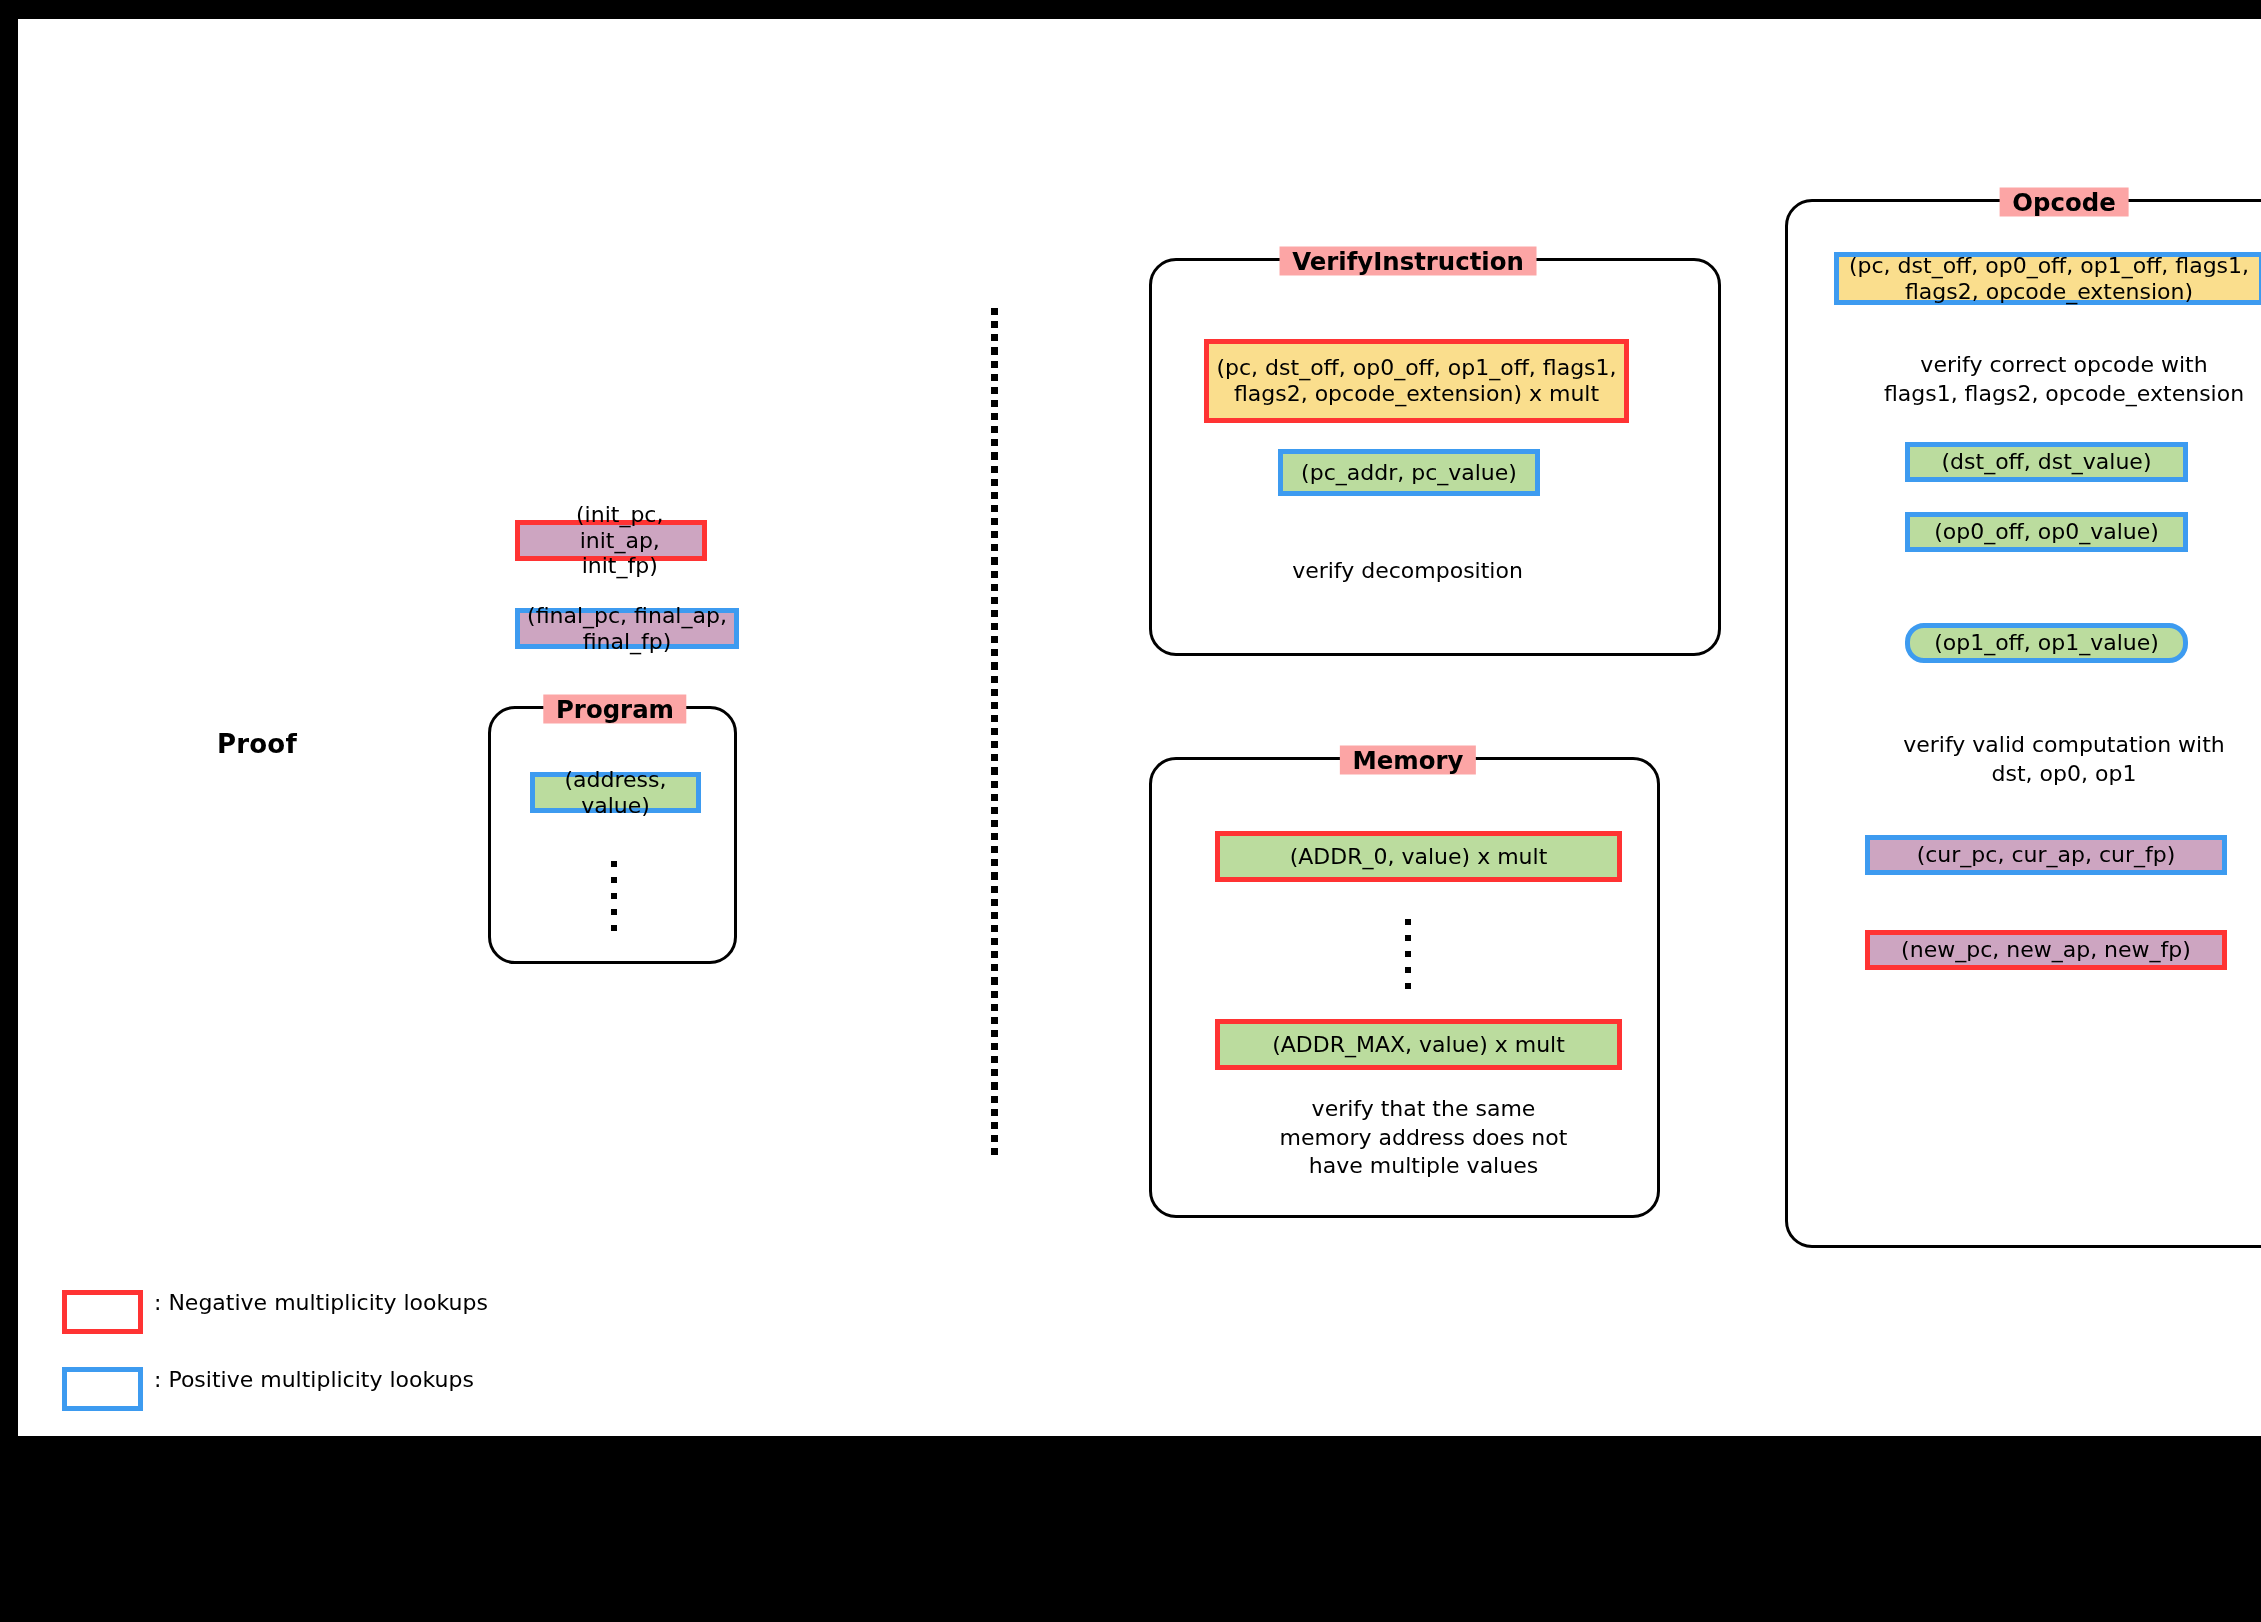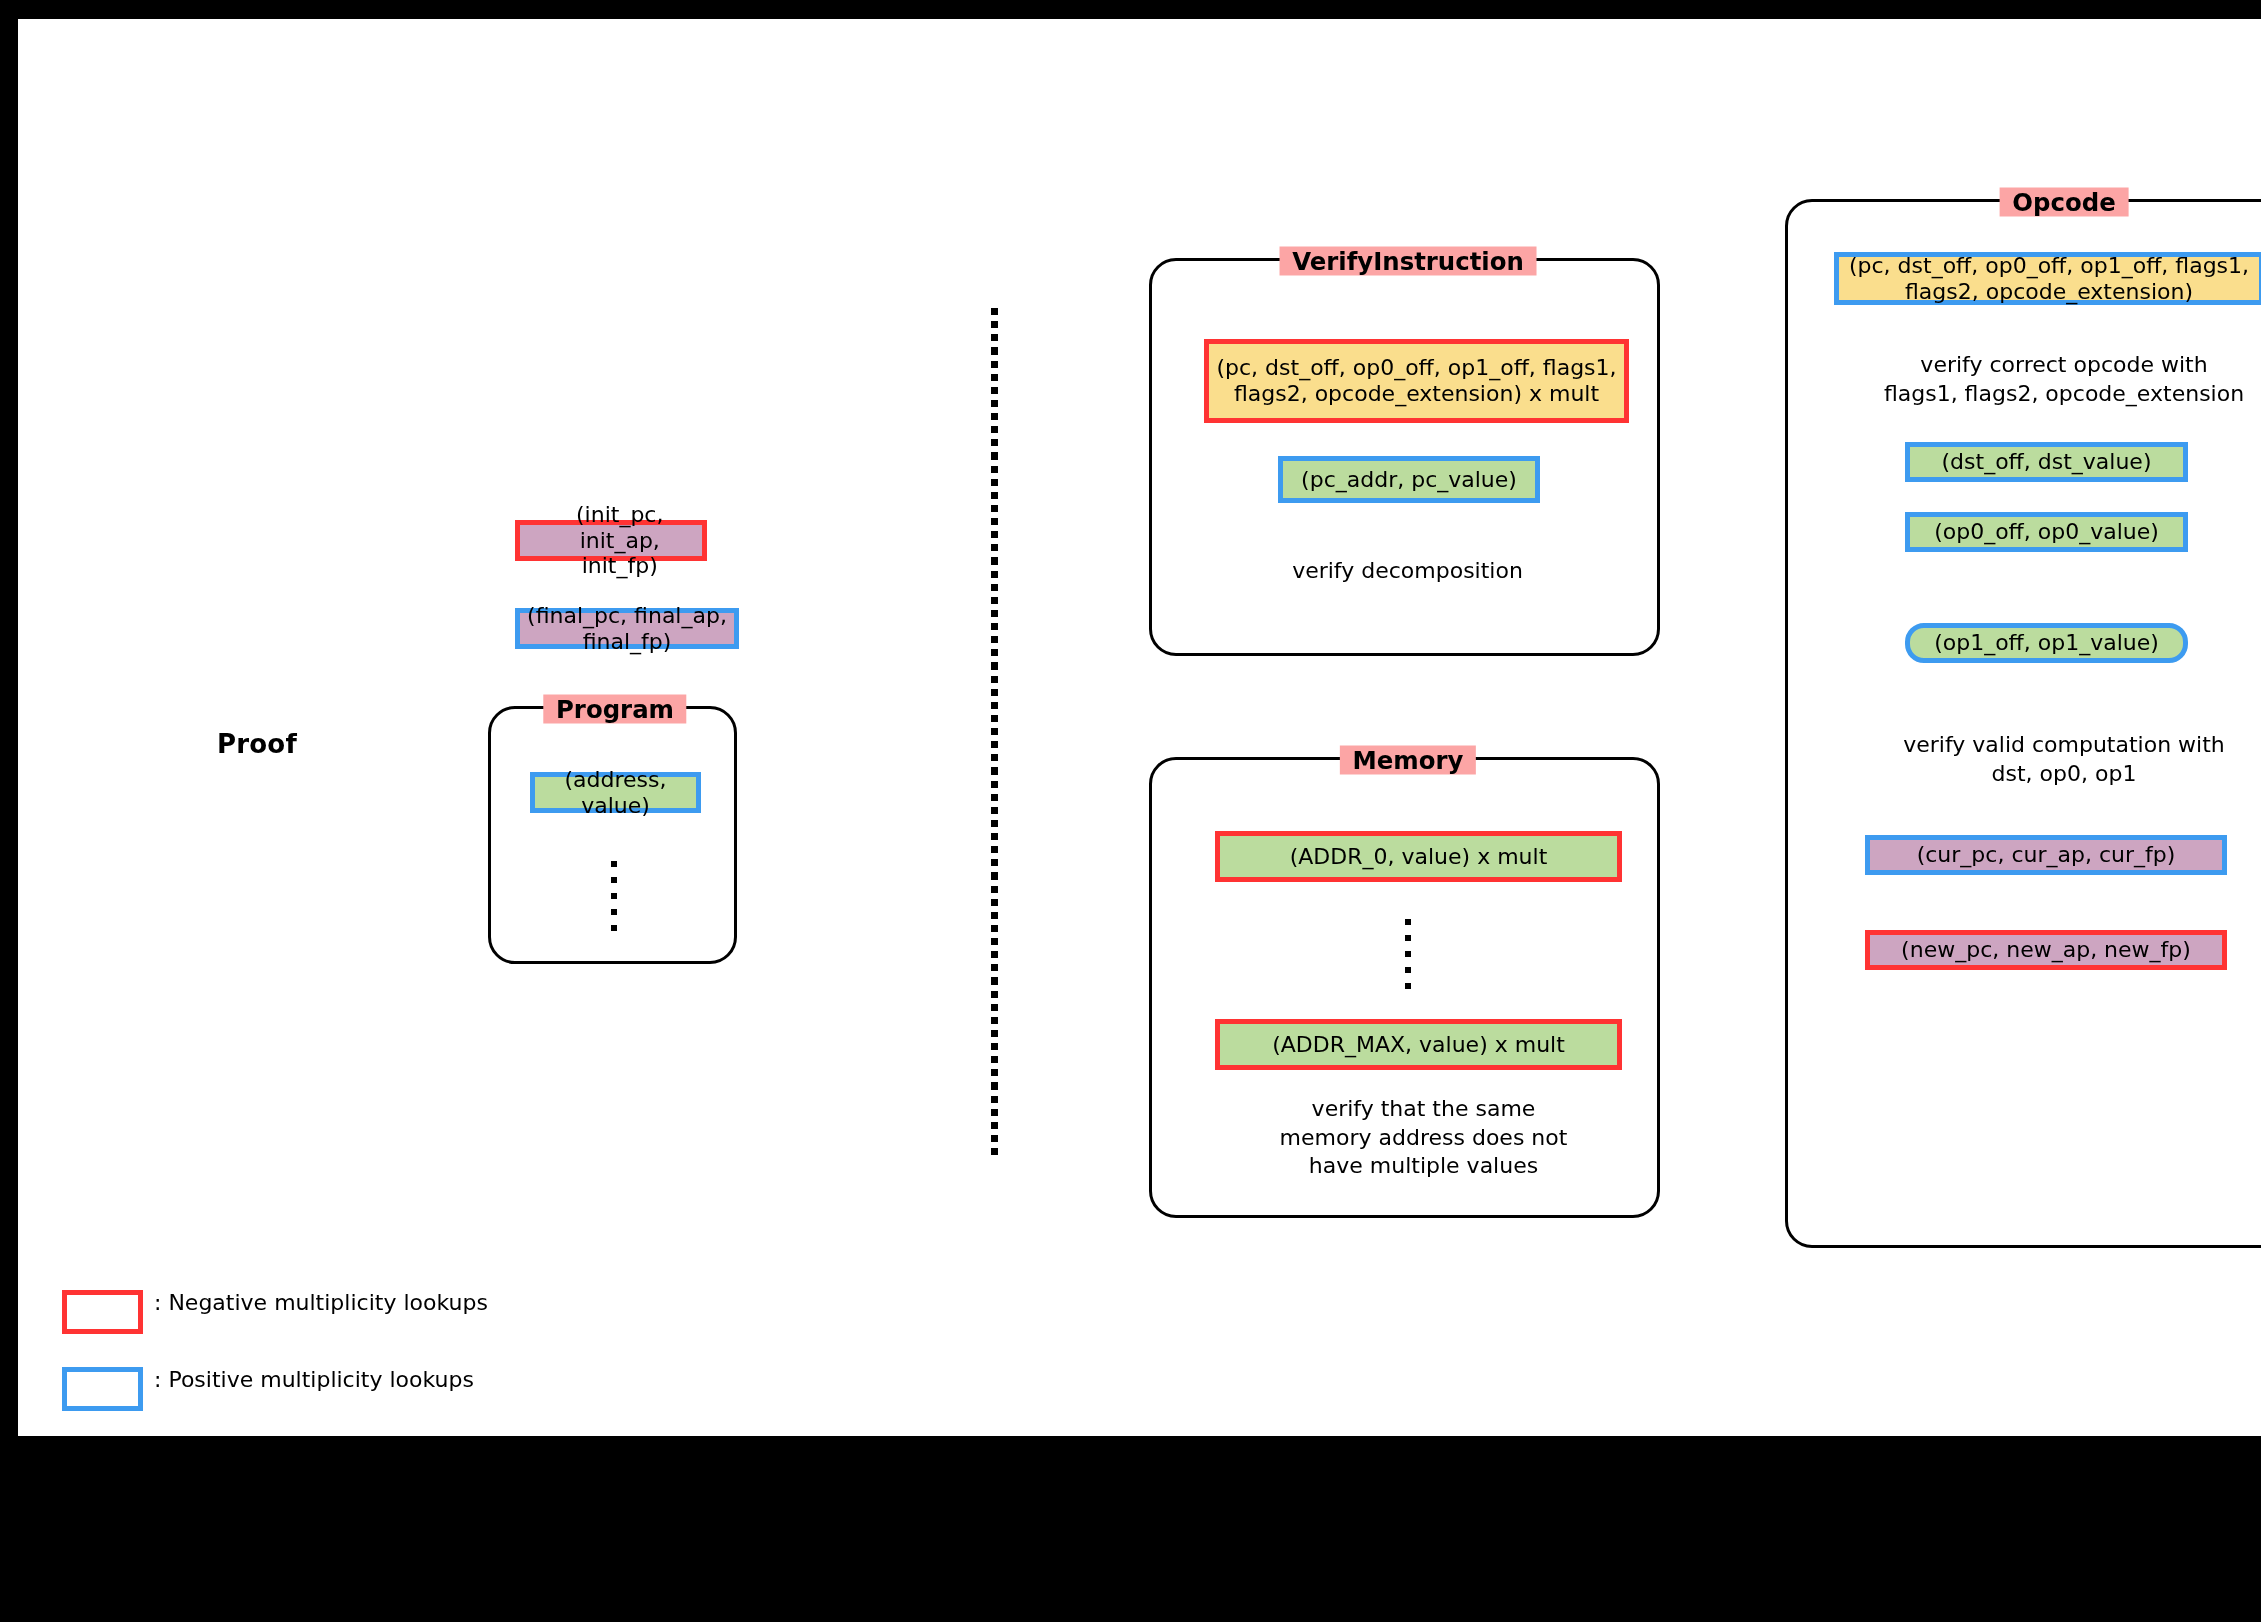--- a/index.html
+++ b/index.html
@@ -214,27 +214,27 @@
         <i></i>
         <i></i>
         <i></i>
       <i></i>
         <i></i>
         <i></i>
         <i></i>
         <i></i>
     </div>
 
-    <div class="abs group" style="left:1131px; top:239px; width:511px; height:398px;">
+    <div class="abs group" style="left:1131px; top:239px; width:572px; height:398px;">
       <div class="group-title" style="left:256px; top:0px;">VerifyInstruction</div>
 
       <div class="abs pill b-red f-yellow" style="left:52px; top:78px; width:425px; height:84px;">(pc, dst_off, op0_off, op1_off, flags1,
 flags2, opcode_extension) x mult</div>
 
-      <div class="abs pill b-blue f-green" style="left:126px; top:195px; width:262px; height:47px;">(pc_addr, pc_value)</div>
+      <div class="abs pill b-blue f-green" style="left:126px; top:188px; width:262px; height:47px;">(pc_addr, pc_value)</div>
 
       <div class="abs caption" style="left:0px; top:296px; width:511px;">verify decomposition</div>
     </div>
 
     <div class="abs group" style="left:1131px; top:738px; width:511px; height:461px;">
       <div class="group-title" style="left:256px; top:0px;">Memory</div>
 
       <div class="abs pill b-red f-green" style="left:63px; top:71px; width:407px; height:51px;">(ADDR_0, value) x mult</div>
 
       <div class="abs vdots" style="left:253px; top:159px; width:5.9px; height:70px;">

